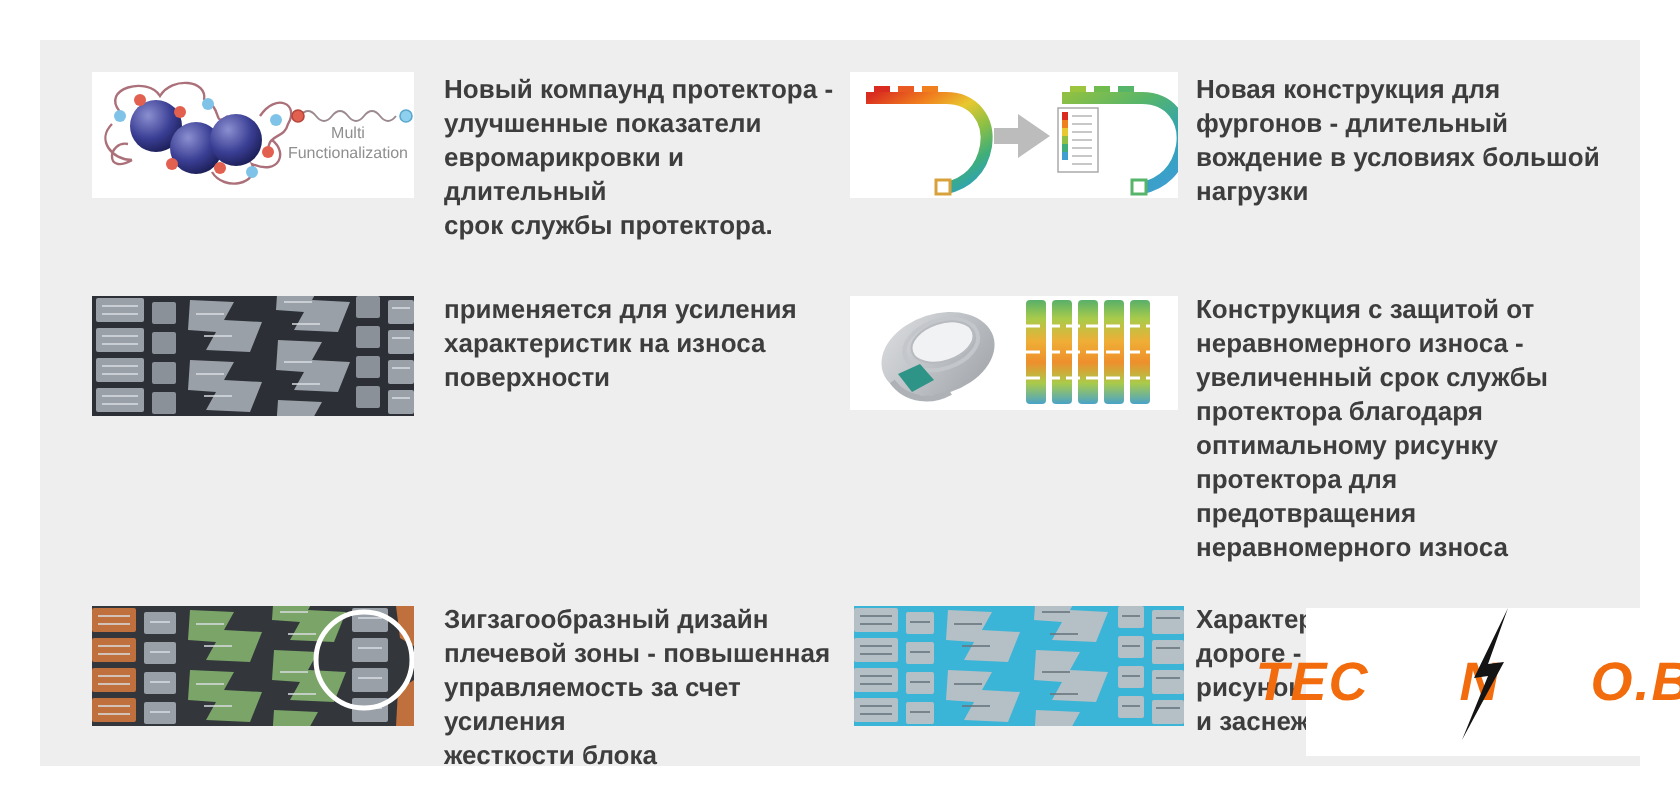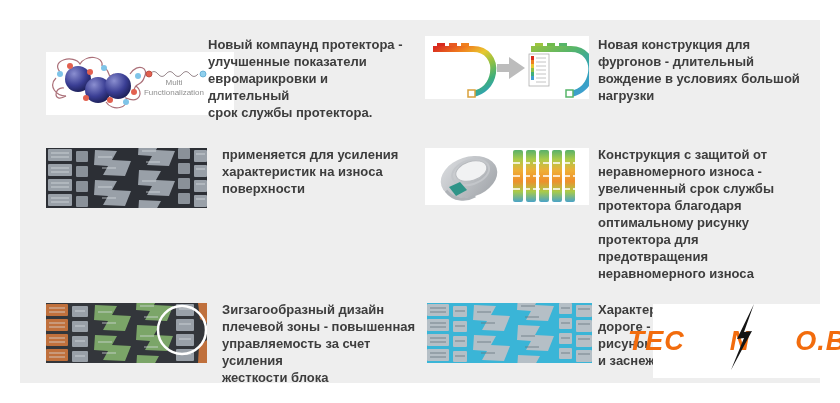--- a/index.html
+++ b/index.html
@@ -44,21 +44,21 @@
     gap:45px;
   }
   .n-wrap{position:relative;display:inline-block;}
   .n-wrap svg{position:absolute;left:-3px;top:-22px;}
 </style>
 </head>
 <body>
 
 <div class="panel"></div>
 
-<div class="img-box img-white" style="left:46px;top:52px;width:188px;height:63px;">
+<div class="img-box img-white" style="left:46px;top:36px;width:161px;height:63px;">
   <svg width="161" height="63" viewBox="0 0 161 63">
     <defs>
       <radialGradient id="sph" cx="35%" cy="30%" r="75%">
         <stop offset="0" stop-color="#8b8fd0"></stop>
           <stop offset="0.6" stop-color="#3a3e94"></stop>
           <stop offset="1" stop-color="#1b1e55"></stop>
       </radialGradient>
     </defs>
     <g stroke="#a2616b" stroke-width="1.2" fill="none" opacity="0.9">
       <path d="M14,20 C4,8 28,2 34,12 C40,2 58,4 56,14"></path>
@@ -82,21 +82,21 @@
       <circle cx="80" cy="50" r="3" fill="#7fc4e8"></circle>
         <circle cx="92" cy="24" r="3" fill="#7fc4e8"></circle>
     </g>
     <path d="M104,22 q4,-5 8,0 t8,0 t8,0 t8,0 t8,0 t8,0" stroke="#9b8b8f" stroke-width="1" fill="none"></path>
     <circle cx="103" cy="22" r="3" fill="#e2604f" stroke="#b5443a" stroke-width="0.8"></circle>
     <circle cx="157" cy="22" r="3" fill="#8fd0ee" stroke="#5aa7cf" stroke-width="0.8"></circle>
   </svg>
   <div class="caption">Multi
 Functionalization</div>
 </div>
-<div class="feature-text" style="left:208px;top:36px;width:200px;">Новый компаунд протектора -
+<div class="feature-text" style="left:222px;top:36px;width:200px;">Новый компаунд протектора -
 улучшенные показатели
 евромарикровки и длительный
 срок службы протектора.</div>
 
 <div class="img-box img-white" style="left:425px;top:36px;width:164px;height:63px;">
   <svg width="164" height="63" viewBox="0 0 164 63">
     <defs>
       <linearGradient id="csA" x1="0" y1="0" x2="0.85" y2="1">
         <stop offset="0" stop-color="#d92b1f"></stop>
           <stop offset="0.25" stop-color="#f07f1e"></stop>

